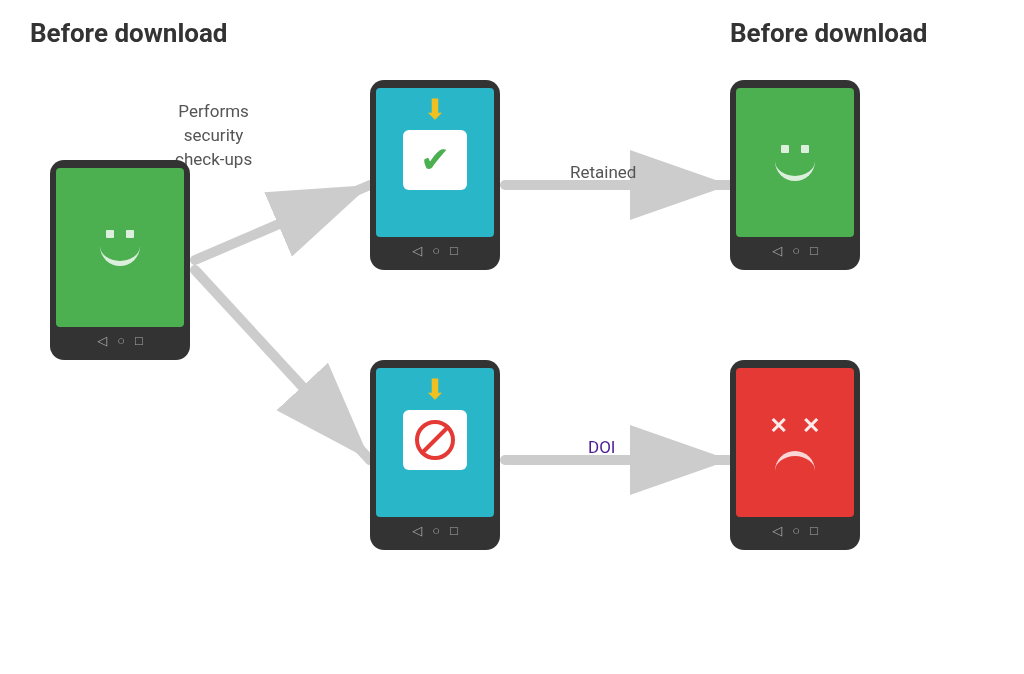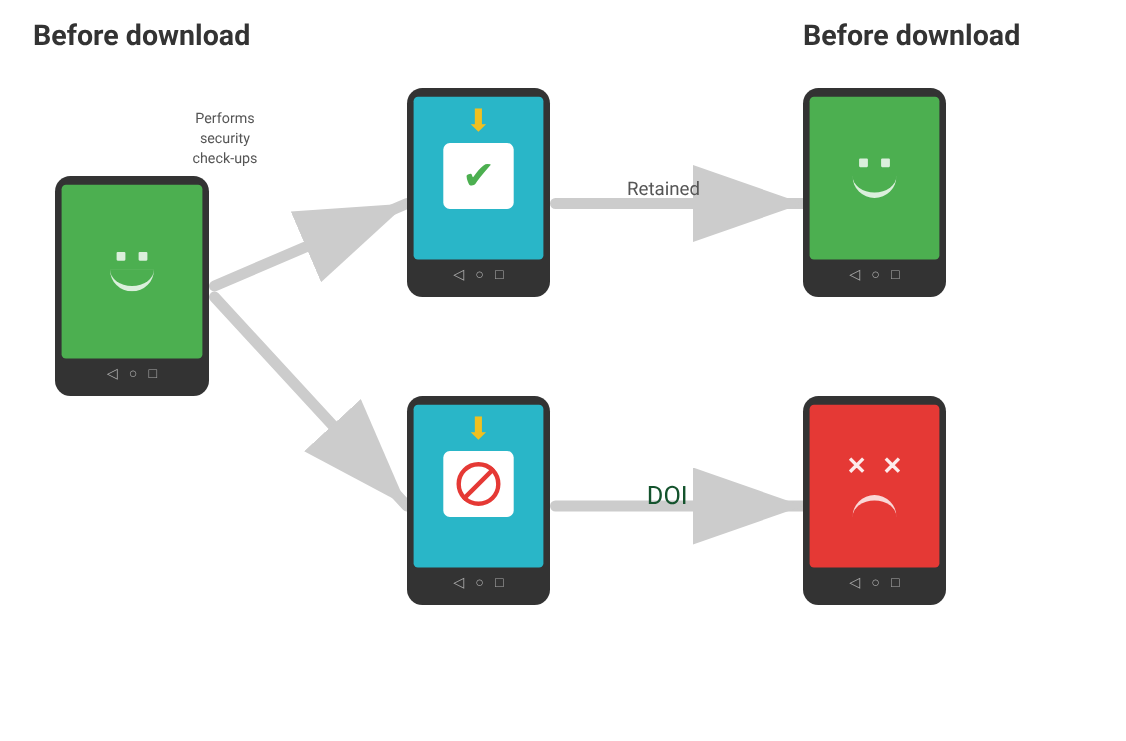--- a/index.html
+++ b/index.html
@@ -163,36 +163,36 @@
       font-size: 36px;
       color: #4caf50;
       line-height: 1;
     }
 
     
     .security-label {
       position: absolute;
       left: 175px;
       top: 100px;
-      font-size: 13px;
+      font-size: 17px;
       color: #555;
       text-align: center;
       line-height: 1.4;
     }
 
     .retained-label {
       position: absolute;
       font-size: 17px;
       color: #555;
     }
 
     .doi-label {
       position: absolute;
-      font-size: 23px;
-      color: #14532d;
+      font-size: 17px;
+      color: #4c1d95;
     }
 
     
     .before-section {
       position: absolute;
       left: 50px;
       top: 160px;
     }
 
     .install-top-section {

